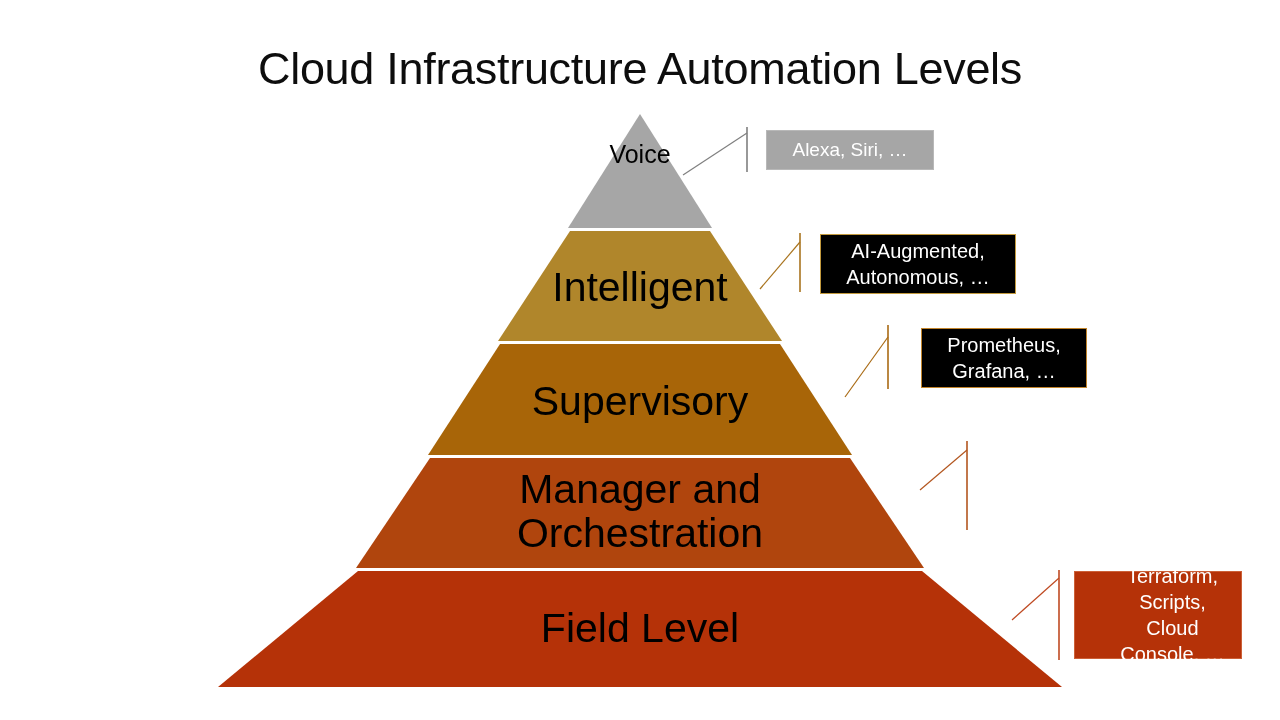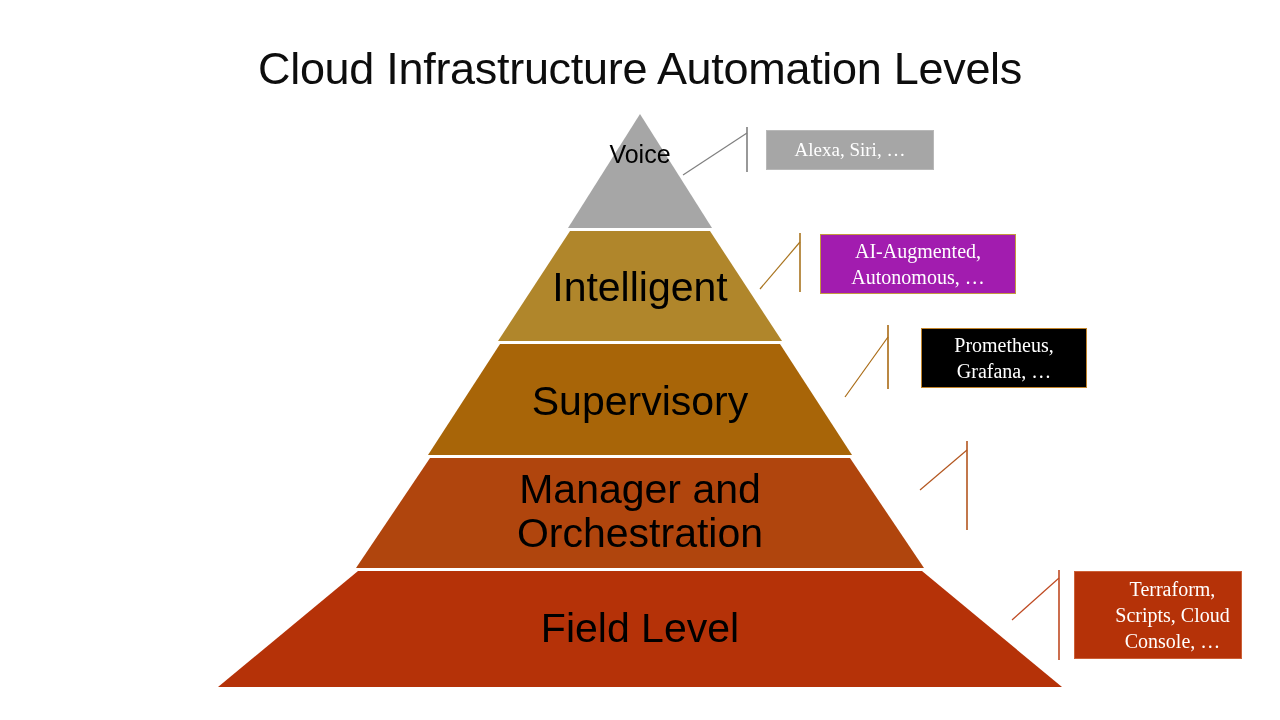--- a/index.html
+++ b/index.html
@@ -64,29 +64,28 @@
     box-sizing: border-box;
     display: flex;
     align-items: center;
     justify-content: center;
     text-align: center;
     color: #ffffff;
     font-size: 20px;
     line-height: 26px;
     white-space: pre-line;
     padding: 4px 8px;
-    font-family: Liberation Serif, serif;
   }
   .callout.c0 {
     background: #a6a6a6;
     border: 1px solid #b8b8b8;
     font-size: 19px;
   }
   .callout.c1 {
-    background: #a21caf;
+    background: #000000;
     border: 1px solid #c39a3e;
   }
   .callout.c2 {
     background: #000000;
     border: 1px solid #c2842a;
     margin-left: 15px;
   }
   .callout.c3 {
     background: #b0450d;
     border: 1px solid #c9713c;

